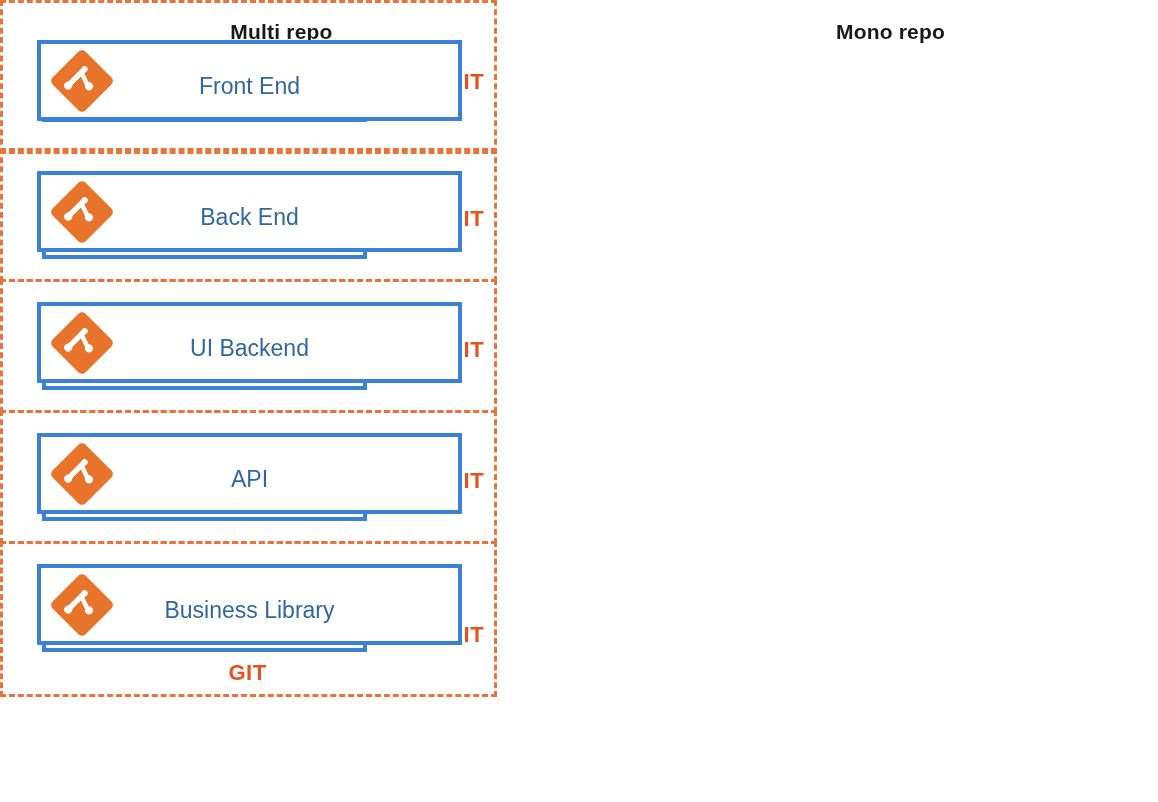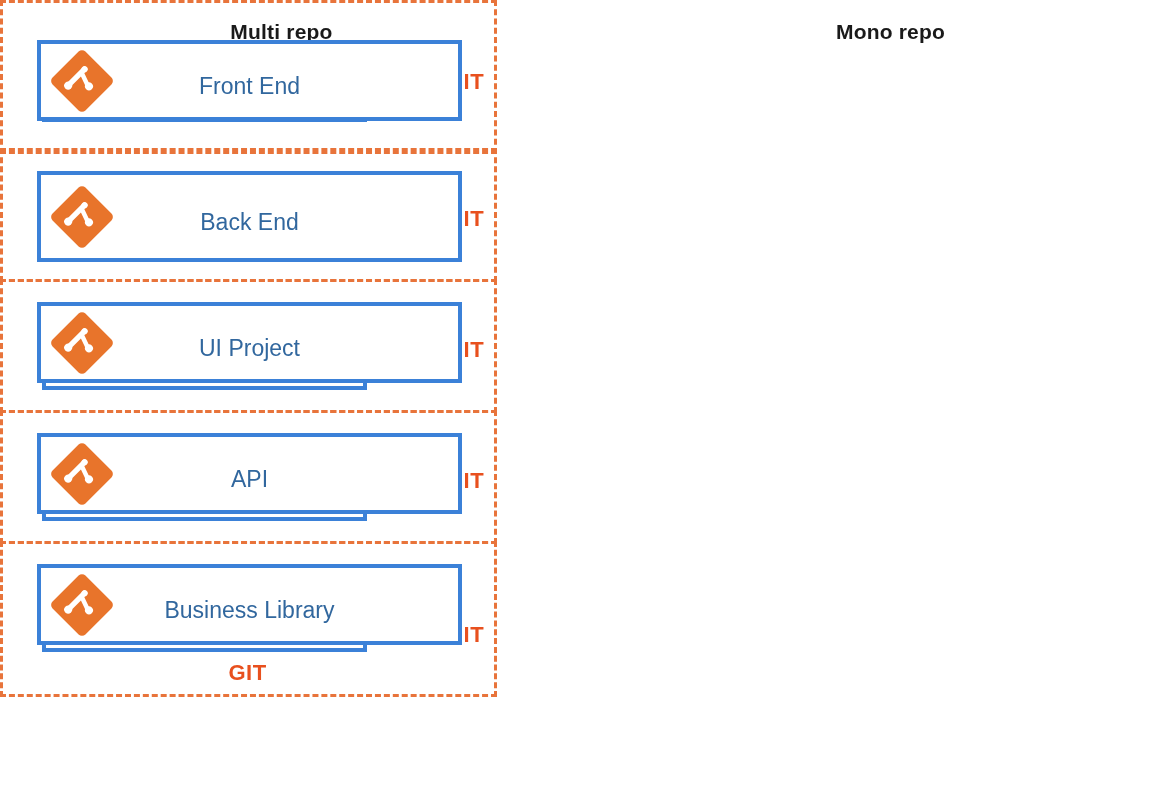--- a/index.html
+++ b/index.html
@@ -208,21 +208,21 @@
           <rect x="22.5" y="19" width="5.5" height="27" rx="2.2" fill="#ffffff"></rect>
           <circle cx="25.3" cy="45.5" r="4.1" fill="#ffffff"></circle>
           <circle cx="25.3" cy="21.5" r="3.2" fill="#ffffff"></circle>
           <circle cx="41.0" cy="30.8" r="4.1" fill="#ffffff"></circle>
           <path d="M26.5 26.5 L38.6 30.8" stroke="#ffffff" stroke-width="4.6" stroke-linecap="round" fill="none"></path>
         </g>
       </svg>
       <span class="project-label">Front End</span>
     </div>
 
-    <div class="project-box" style="left:37px; top:171px; width:425px; height:91px;">
+    <div class="project-box" style="left:37px; top:171px; width:425px; height:81px;">
       <svg class="git-mark" viewBox="0 0 64 64">
         <g transform="rotate(45 32 32)">
           <rect x="8" y="8" width="48" height="48" rx="5" ry="5" fill="#E8742B"></rect>
         </g>
         <g transform="rotate(45 32 32)">
           <rect x="22.5" y="19" width="5.5" height="27" rx="2.2" fill="#ffffff"></rect>
           <circle cx="25.3" cy="45.5" r="4.1" fill="#ffffff"></circle>
           <circle cx="25.3" cy="21.5" r="3.2" fill="#ffffff"></circle>
           <circle cx="41.0" cy="30.8" r="4.1" fill="#ffffff"></circle>
           <path d="M26.5 26.5 L38.6 30.8" stroke="#ffffff" stroke-width="4.6" stroke-linecap="round" fill="none"></path>
@@ -237,21 +237,21 @@
           <rect x="8" y="8" width="48" height="48" rx="5" ry="5" fill="#E8742B"></rect>
         </g>
         <g transform="rotate(45 32 32)">
           <rect x="22.5" y="19" width="5.5" height="27" rx="2.2" fill="#ffffff"></rect>
           <circle cx="25.3" cy="45.5" r="4.1" fill="#ffffff"></circle>
           <circle cx="25.3" cy="21.5" r="3.2" fill="#ffffff"></circle>
           <circle cx="41.0" cy="30.8" r="4.1" fill="#ffffff"></circle>
           <path d="M26.5 26.5 L38.6 30.8" stroke="#ffffff" stroke-width="4.6" stroke-linecap="round" fill="none"></path>
         </g>
       </svg>
-      <span class="project-label">UI Project</span>
+      <span class="project-label">UI Backend</span>
     </div>
 
     <div class="project-box" style="left:37px; top:433px; width:425px; height:81px;">
       <svg class="git-mark" viewBox="0 0 64 64">
         <g transform="rotate(45 32 32)">
           <rect x="8" y="8" width="48" height="48" rx="5" ry="5" fill="#E8742B"></rect>
         </g>
         <g transform="rotate(45 32 32)">
           <rect x="22.5" y="19" width="5.5" height="27" rx="2.2" fill="#ffffff"></rect>
           <circle cx="25.3" cy="45.5" r="4.1" fill="#ffffff"></circle>

